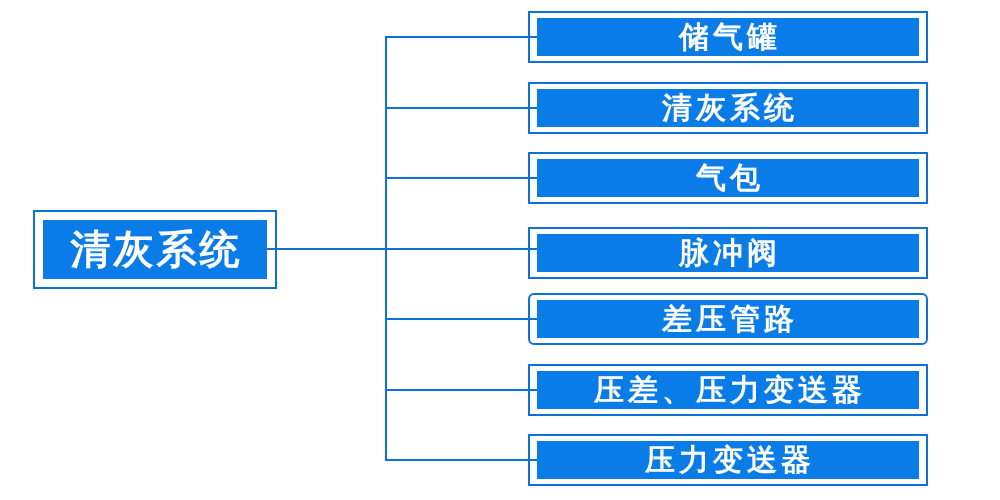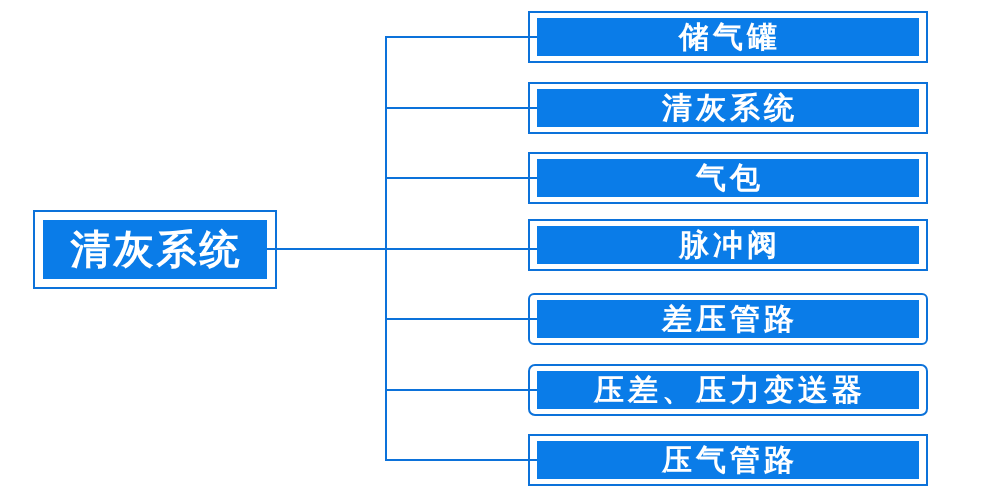--- a/index.html
+++ b/index.html
@@ -68,23 +68,23 @@
     padding: 5px 7px;
   }
   .leaf .fill {
     font-size: 30px;
     letter-spacing: 4px;
     padding-left: 4px;
   }
   .l1 { top: 11px; }
   .l2 { top: 82px; }
   .l3 { top: 152px; }
-  .l4 { top: 219px; }
+  .l4 { top: 227px; }
   .l5 { top: 293px; border-radius: 6px; }
-  .l6 { top: 364px; border-radius: 7px; }
+  .l6 { top: 364px; }
   .l7 { top: 434px; }
 </style>
 </head>
 <body>
 
 <div class="canvas">
 
   <div class="connector trunk"></div>
   <div class="connector rootline"></div>
   <div class="connector branch b1"></div>
@@ -111,16 +111,16 @@
   <div class="node leaf l4">
     <div class="fill">脉冲阀</div>
   </div>
   <div class="node leaf l5">
     <div class="fill">差压管路</div>
   </div>
   <div class="node leaf l6">
     <div class="fill">压差、压力变送器</div>
   </div>
   <div class="node leaf l7">
-    <div class="fill">压气管路</div>
+    <div class="fill">压力变送器</div>
   </div>
 
 </div>
 
 </body></html>

